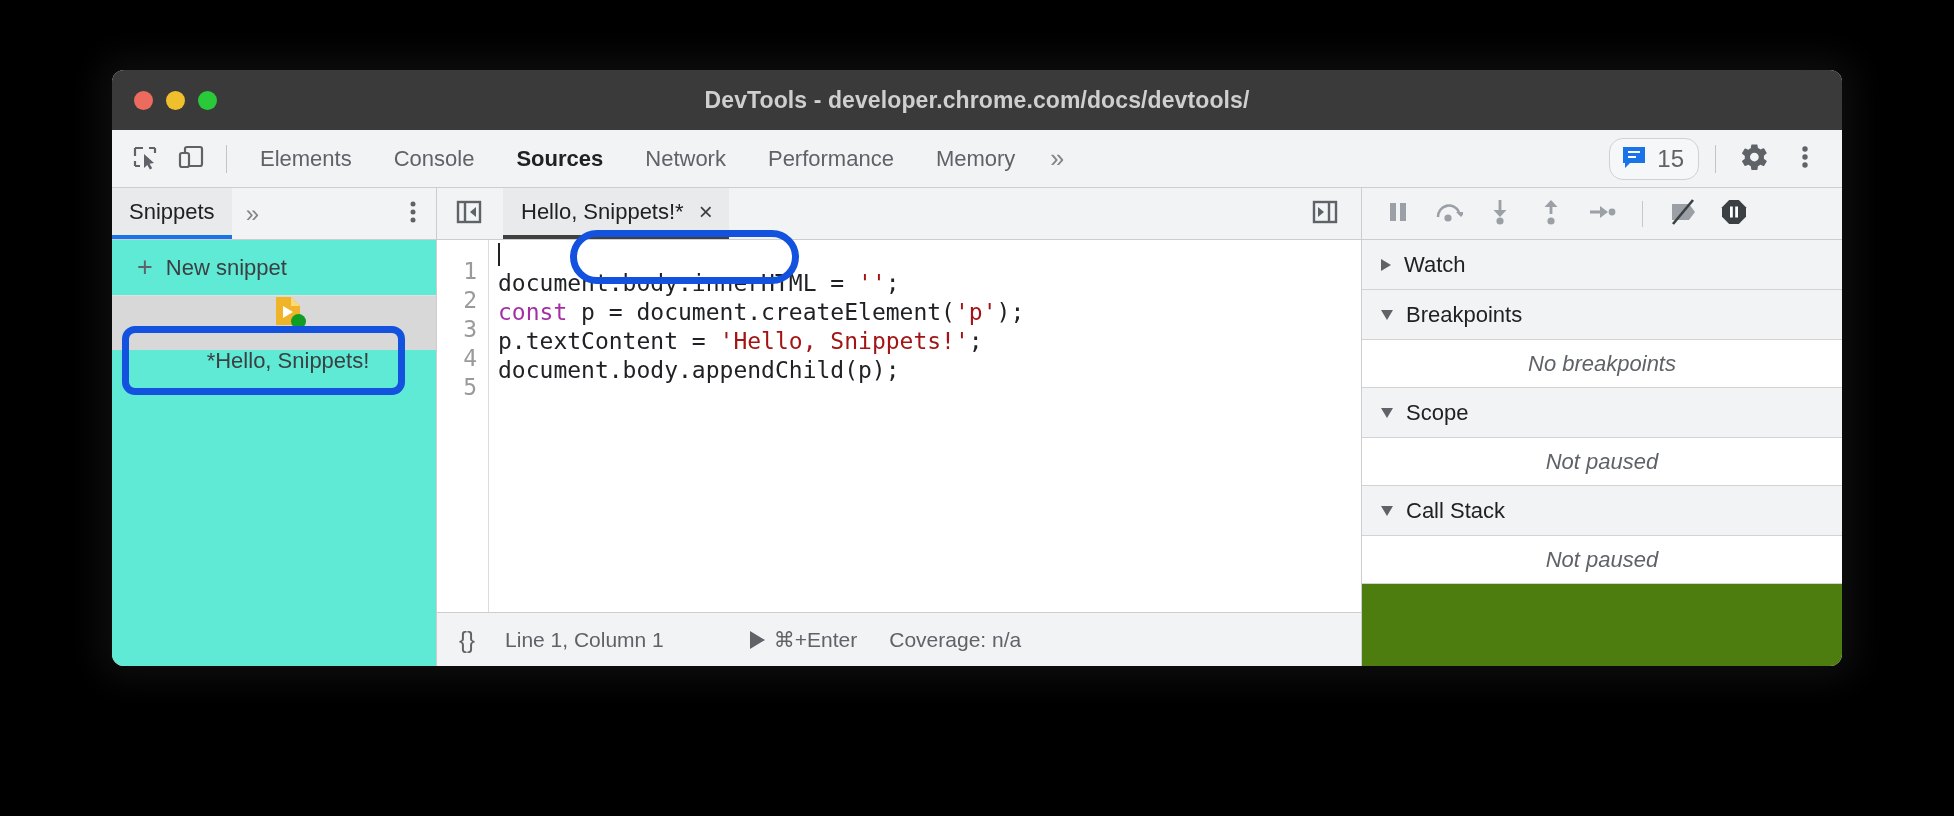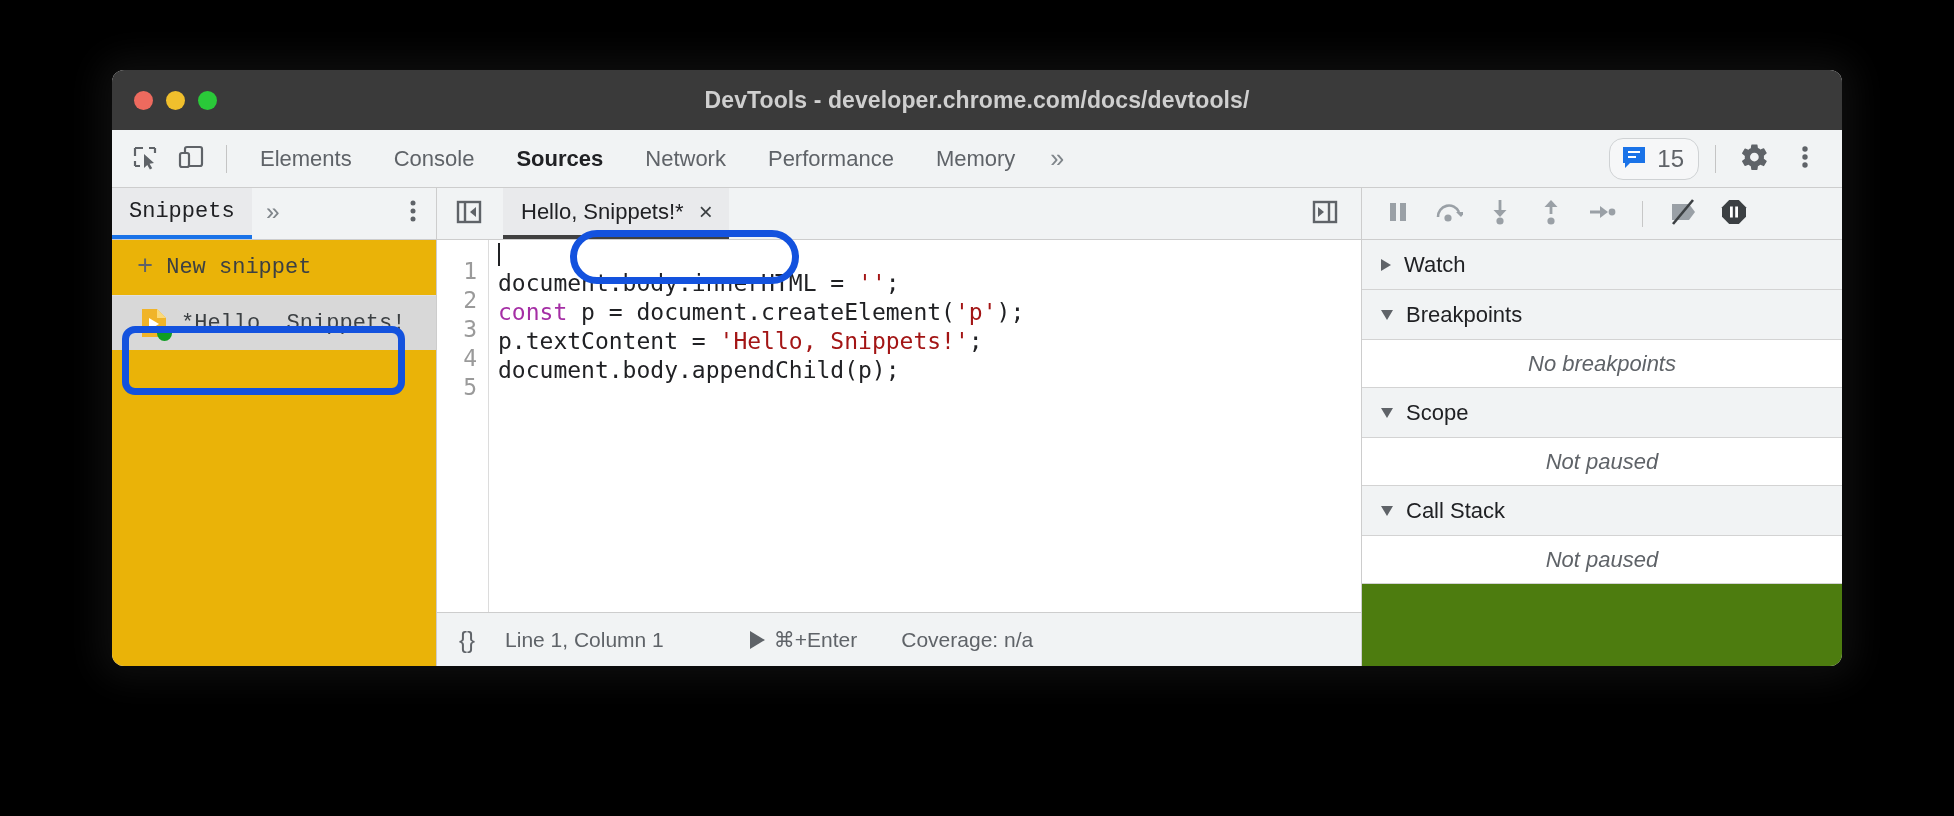--- a/index.html
+++ b/index.html
@@ -117,22 +117,21 @@
     height: calc(596px - 60px - 58px);
   }
 
   
   #navigator {
     width: 325px;
     min-width: 325px;
     border-right: 1px solid #cdcdcd;
     display: flex;
     flex-direction: column;
-    background: #eab308;
-    font-family: Liberation Mono, monospace;
+    background: #5eead4;
   }
   #nav-tabbar {
     height: 52px;
     background: #f1f3f4;
     border-bottom: 1px solid #cdcdcd;
     display: flex;
     align-items: center;
     position: relative;
   }
   #nav-tab-snippets {
@@ -169,23 +168,24 @@
     cursor: pointer;
   }
   #plus-icon { font-size: 27px; color: #5f6368; line-height: 1; }
 
   #snippet-row {
     position: relative;
     height: 54px;
     display: flex;
     align-items: center;
     padding-left: 28px;
-    gap: 13px;
+    gap: 22px;
     background: #d8d8d8;
     cursor: pointer;
+    flex-direction: column;
   }
   #snippet-label { font-size: 22px; color: #3c4043; }
 
   .file-icon-wrap { position: relative; width: 28px; height: 30px; flex: none; }
   .green-badge {
     position: absolute;
     right: -4px; bottom: -3px;
     width: 15px; height: 15px;
     border-radius: 50%;
     background: #0f9d23;
@@ -291,21 +291,21 @@
     border-top: 1px solid #cdcdcd;
     display: flex;
     align-items: center;
     gap: 0;
     padding-left: 22px;
     font-size: 21px;
     color: #5f6368;
   }
   #status-braces { font-size: 24px; color: #5f6368; margin-right: 30px; cursor: pointer; }
   #status-position { margin-right: 86px; }
-  #status-run { display: flex; align-items: center; gap: 9px; margin-right: 44px; cursor: pointer; }
+  #status-run { display: flex; align-items: center; gap: 9px; margin-right: 32px; cursor: pointer; }
   #run-triangle {
     width: 0; height: 0;
     border-left: 15px solid #5f6368;
     border-top: 9px solid transparent;
     border-bottom: 9px solid transparent;
   }
 
   
   #debugger {
     width: 480px;

